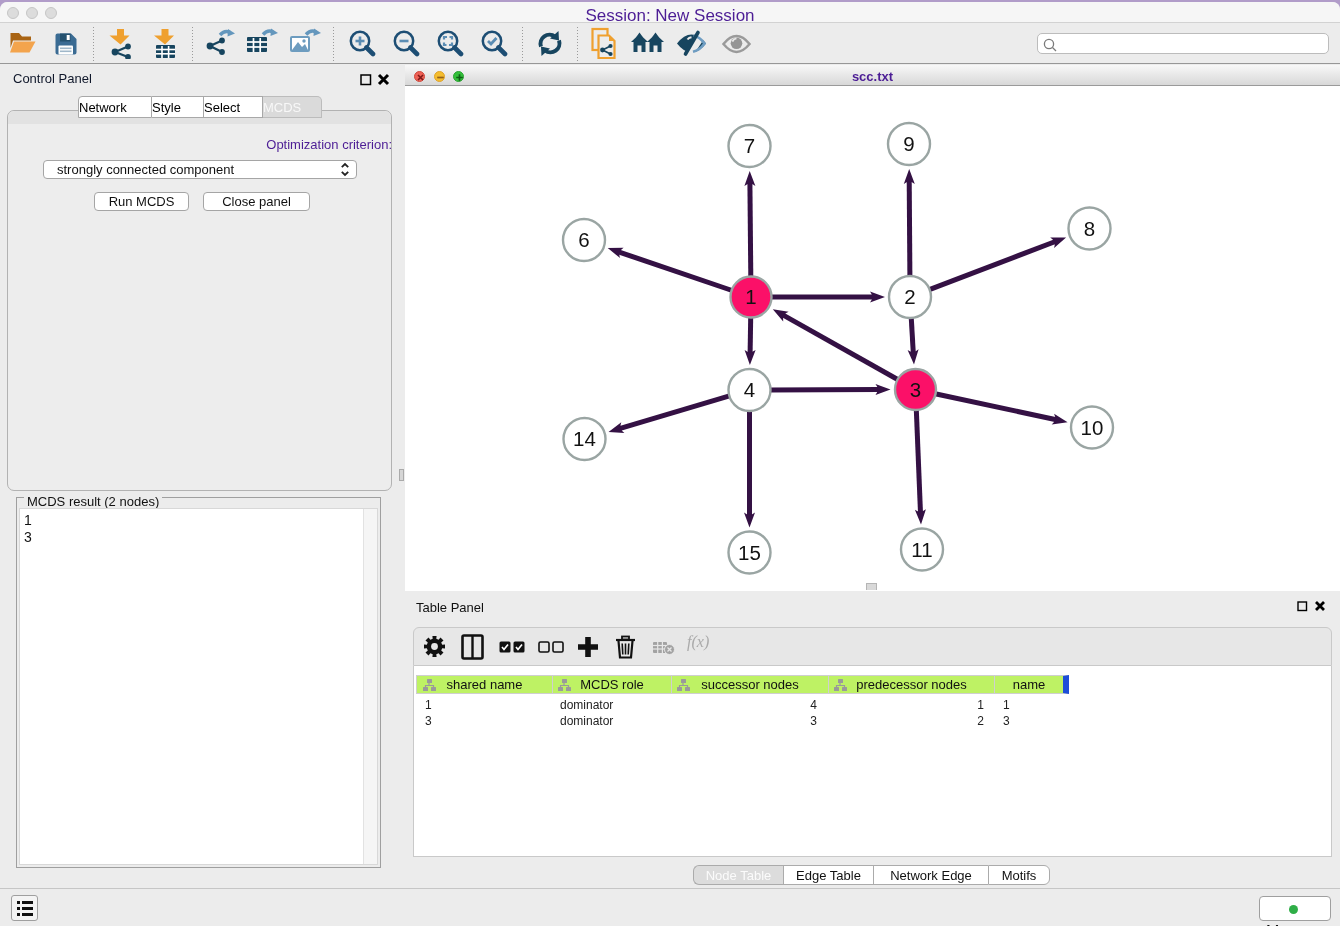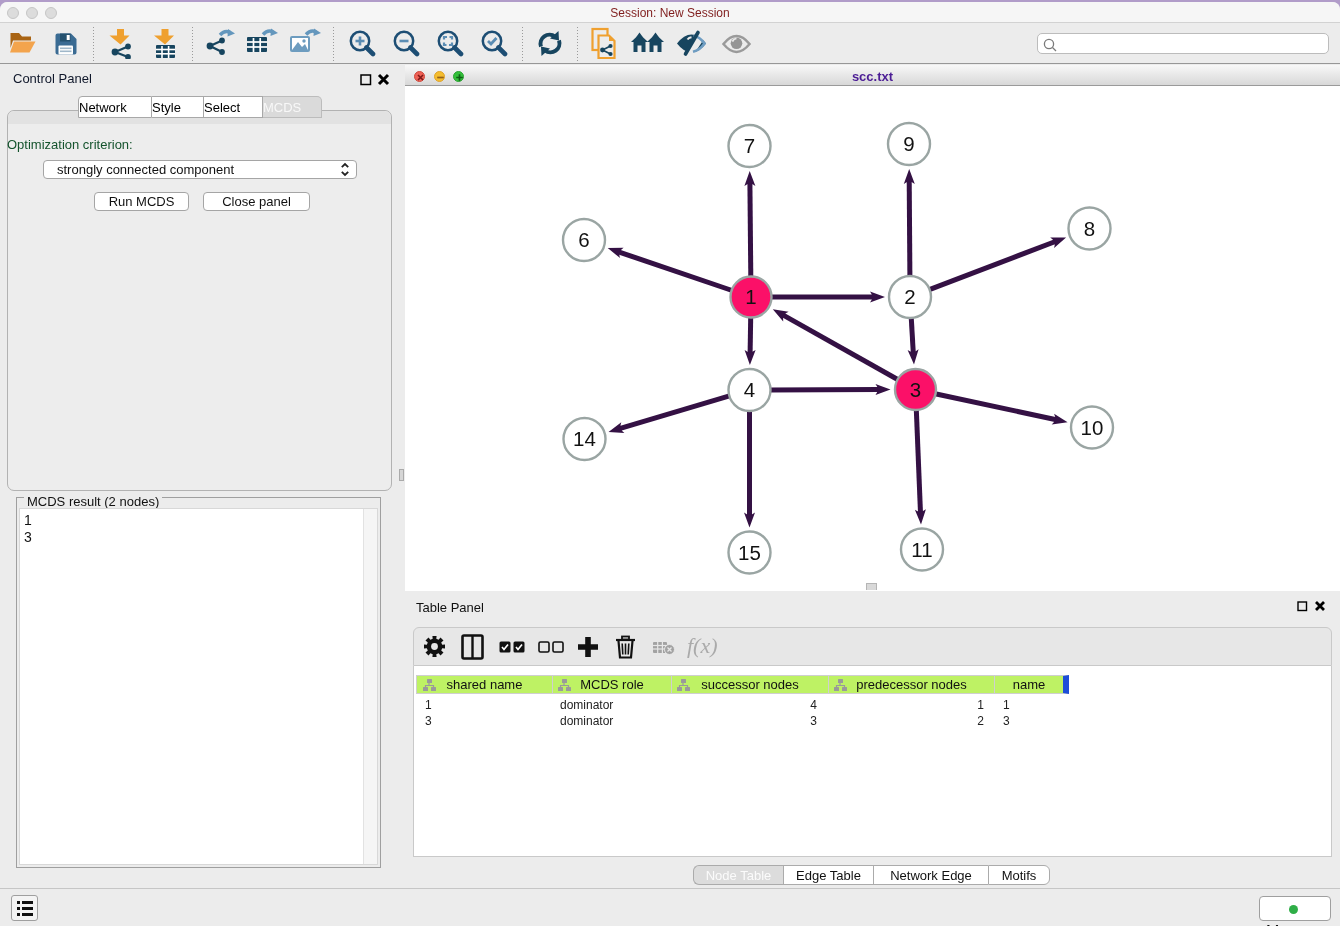--- a/index.html
+++ b/index.html
@@ -1,30 +1,30 @@
 <!DOCTYPE html>
 <html><head><meta charset="utf-8"><style>
 *{margin:0;padding:0;box-sizing:border-box}
 html,body{width:1340px;height:926px;overflow:hidden}
 body{font-family:"Liberation Sans",sans-serif;background:#b19cc9;position:relative}
 .abs{position:absolute}
 #win{position:absolute;left:0;top:0;width:1340px;height:926px;background:#ececec;border-radius:7px 7px 0 0;overflow:hidden;margin-top:2px;height:924px}
 #titlebar{position:absolute;left:0;top:2px;width:1340px;height:21px;background:#f6f6f6;border-bottom:1px solid #d2d2d2;border-radius:8px 8px 0 0}
 .tl{position:absolute;top:6.5px;width:12px;height:12px;border-radius:50%;background:#dcdcdc;border:1px solid #c6c6c6}
-#ttext{position:absolute;top:6px;left:0;width:1340px;text-align:center;font-size:12px;color:#7f1d1d}
+#ttext{position:absolute;top:6px;left:0;width:1340px;text-align:center;font-size:17px;color:#4c1d95}
 #toolbar{position:absolute;left:0;top:23px;width:1340px;height:41px;background:#ececec;border-bottom:1px solid #979797}
 .sep{position:absolute;top:0;height:34px;width:1px;background-image:linear-gradient(#9a9a9a 1px,transparent 1px);background-size:1px 3px}
 .ticon{position:absolute;top:0;height:41px;display:flex;align-items:center;justify-content:center}
 #search{position:absolute;left:1037px;top:33px;width:292px;height:21px;background:#fff;border:1px solid #bcbcbc;border-radius:5px}
 
 #cp-title{position:absolute;left:13px;top:71px;font-size:13px;color:#0f172a}
 #cp-tabcontent{position:absolute;left:7px;top:110px;width:385px;height:381px;border:1px solid #b2b2b2;border-radius:7px;background:#ededed}
 #cp-tabstrip{position:absolute;left:8px;top:111px;width:383px;height:13px;background:#e2e2e2;border-radius:7px 7px 0 0}
 .tab{position:absolute;top:96px;height:22px;background:#fff;border:1px solid #a8a8a8;font-size:13px;color:#000;text-align:left;line-height:21px}
-#opt-label{position:absolute;left:7px;top:137px;width:385px;text-align:left;font-size:13px;color:#14532d}
+#opt-label{position:absolute;left:7px;top:137px;width:385px;text-align:right;font-size:13px;color:#4c1d95}
 #dropdown{position:absolute;left:43px;top:160px;width:314px;height:19px;background:#fff;border:1px solid #a5a5a5;border-radius:4px;font-size:13px;line-height:17px;padding-left:13px;color:#111}
 .btn{position:absolute;top:192px;height:19px;background:#fff;border:1px solid #a5a5a5;border-radius:4px;font-size:13px;color:#111;text-align:center;line-height:17px}
 #groupbox{position:absolute;left:16px;top:497px;width:365px;height:371px;border:1px solid #9f9f9f}
 #grouplabel{position:absolute;left:24px;top:494px;background:#ececec;font-size:13px;color:#111;padding:0 3px}
 #textarea{position:absolute;left:19px;top:508px;width:359px;height:357px;background:#fff;border:1px solid #d8d8d8}
 #scrolltrack{position:absolute;left:363px;top:509px;width:14px;height:355px;background:#f5f5f5;border-left:1px solid #e2e2e2}
 #vsplit-handle{position:absolute;left:399px;top:469px;width:5px;height:12px;background:#d6d6d6;border:1px solid #aaa}
 #nettitle{position:absolute;left:405px;top:65px;width:935px;height:21px;background:linear-gradient(#f8f8f8,#d8d8d8);border-bottom:1px solid #9a9a9a}
 #nettext{position:absolute;left:405px;top:69px;width:935px;text-align:center;font-size:13px;font-weight:bold;color:#4c1d95}
 .mactl{position:absolute;top:70.5px;width:11px;height:11px;border-radius:50%;text-align:center;line-height:11px}
@@ -384,21 +384,21 @@
     </g>
     <g stroke="#e7e7e7" stroke-width="1.2">
       <line x1="0" y1="4.5" x2="14" y2="4.5"></line>
       <line x1="0" y1="8" x2="14" y2="8"></line>
       <line x1="4.7" y1="1" x2="4.7" y2="12"></line>
       <line x1="9.4" y1="1" x2="9.4" y2="12"></line>
     </g>
     <circle cx="16.5" cy="8.5" r="5" fill="#a2a2a2" stroke="#e7e7e7" stroke-width="1"></circle>
     <path d="M14.5 6.5 L18.5 10.5 M18.5 6.5 L14.5 10.5" stroke="#e7e7e7" stroke-width="1.3"></path>
   </svg>
-<div class="abs" style="left:687px;top:633px;width:36px;font-family:'Liberation Serif',serif;font-style:italic;font-size:22px;color:#aaa">f(x)</div>
+<div class="abs" style="left:687px;top:633px;width:36px;font-family:'Liberation Serif',serif;font-style:italic;font-size:16px;color:#aaa">f(x)</div>
 <div class="th" style="left:416px;width:136px;border-radius:0">shared name</div>
 <div class="th" style="left:552px;width:119px">MCDS role</div>
 <div class="th" style="left:671px;width:157px">successor nodes</div>
 <div class="th" style="left:828px;width:166px">predecessor nodes</div>
 <div class="th" style="left:994px;width:75px;border-right:6px solid #1d4ed8">name</div>
 <svg class="abs" style="left:423px;top:679px" width="13" height="12" viewBox="0 0 13 12">
     <g fill="#9a9a9a">
       <rect x="4" y="0" width="5" height="4" rx="0.5"></rect>
       <rect x="0" y="8" width="5" height="4" rx="0.5"></rect>
       <rect x="8" y="8" width="5" height="4" rx="0.5"></rect>

